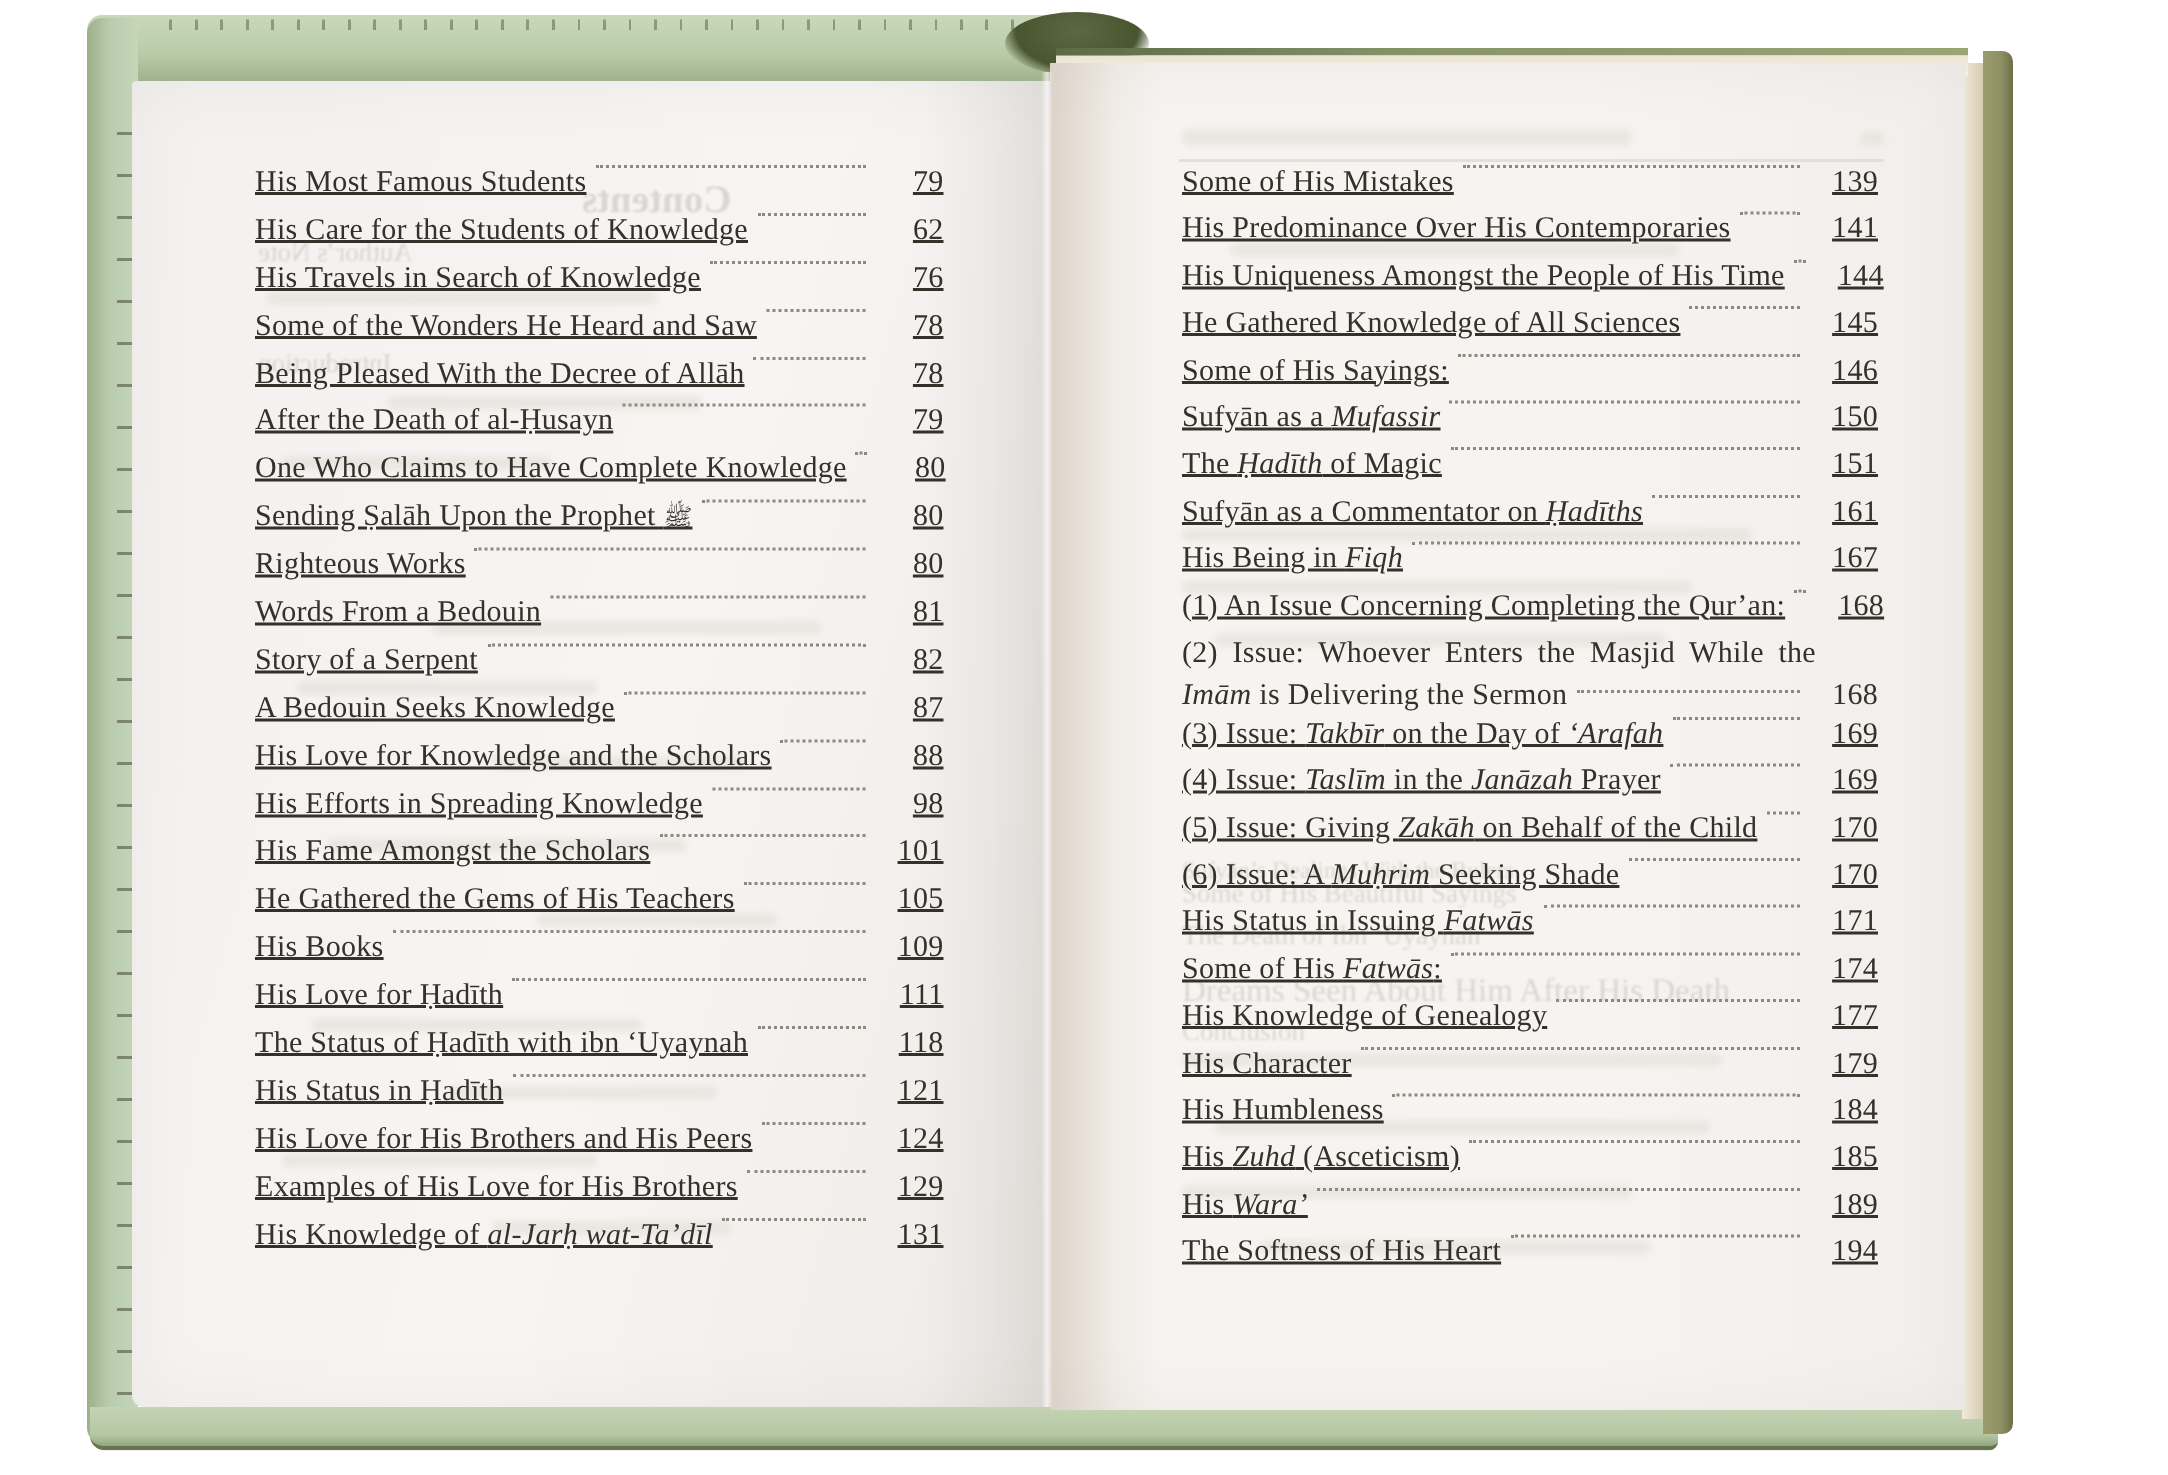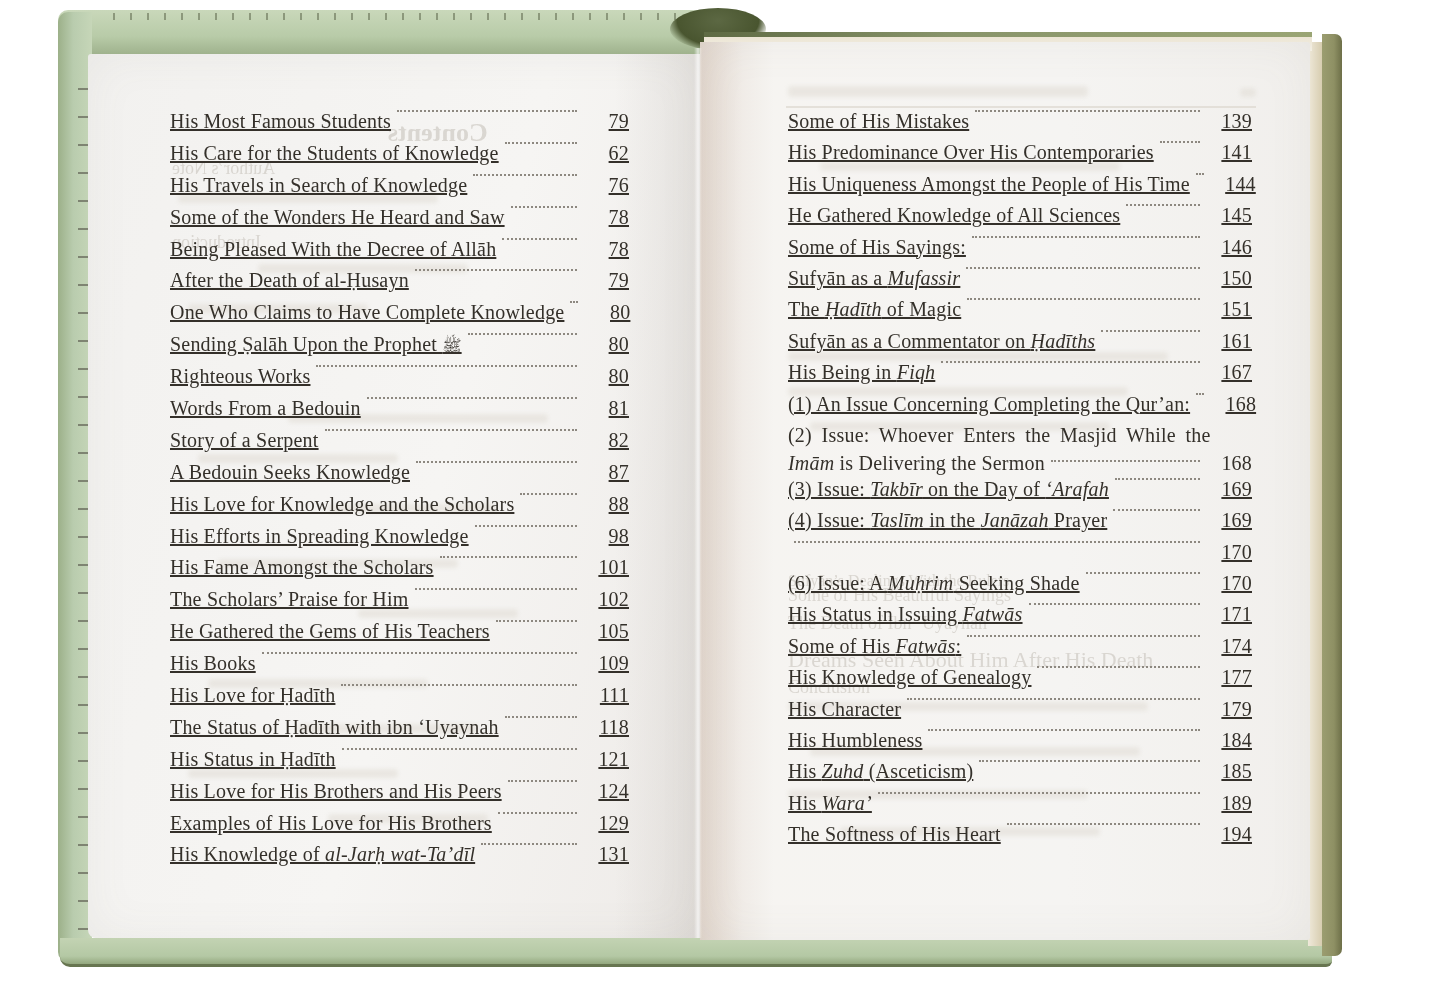--- a/index.html
+++ b/index.html
@@ -206,25 +206,20 @@
         </div>
         <div class="row">
           <span class="toc-title"><span>His Efforts in Spreading Knowledge</span></span>
           <span class="leader"></span>
           <span class="toc-page">98</span>
         </div>
         <div class="row">
           <span class="toc-title"><span>His Fame Amongst the Scholars</span></span>
           <span class="leader"></span>
           <span class="toc-page">101</span>
-        </div>
-        <div class="row">
-          <span class="toc-title"><span>The Scholars’ Praise for Him</span></span>
-          <span class="leader"></span>
-          <span class="toc-page">102</span>
         </div>
         <div class="row">
           <span class="toc-title"><span>He Gathered the Gems of His Teachers</span></span>
           <span class="leader"></span>
           <span class="toc-page">105</span>
         </div>
         <div class="row">
           <span class="toc-title"><span>His Books</span></span>
           <span class="leader"></span>
           <span class="toc-page">109</span>
@@ -344,20 +339,21 @@
           <span class="toc-title"><span>(3) Issue: </span><span class="it">Takbīr</span><span> on the Day of </span><span class="it">‘Arafah</span></span>
           <span class="leader"></span>
           <span class="toc-page">169</span>
         </div>
         <div class="row">
           <span class="toc-title"><span>(4) Issue: </span><span class="it">Taslīm</span><span> in the </span><span class="it">Janāzah</span><span> Prayer</span></span>
           <span class="leader"></span>
           <span class="toc-page">169</span>
         </div>
         <div class="row">
+          <span class="toc-title"><span>(5) Issue: Giving </span><span class="it">Zakāh</span><span> on Behalf of the Child</span></span>
           <span class="leader"></span>
           <span class="toc-page">170</span>
         </div>
         <div class="row">
           <span class="toc-title"><span>(6) Issue: A </span><span class="it">Muḥrim</span><span> Seeking Shade</span></span>
           <span class="leader"></span>
           <span class="toc-page">170</span>
         </div>
         <div class="row">
           <span class="toc-title"><span>His Status in Issuing </span><span class="it">Fatwās</span></span>

